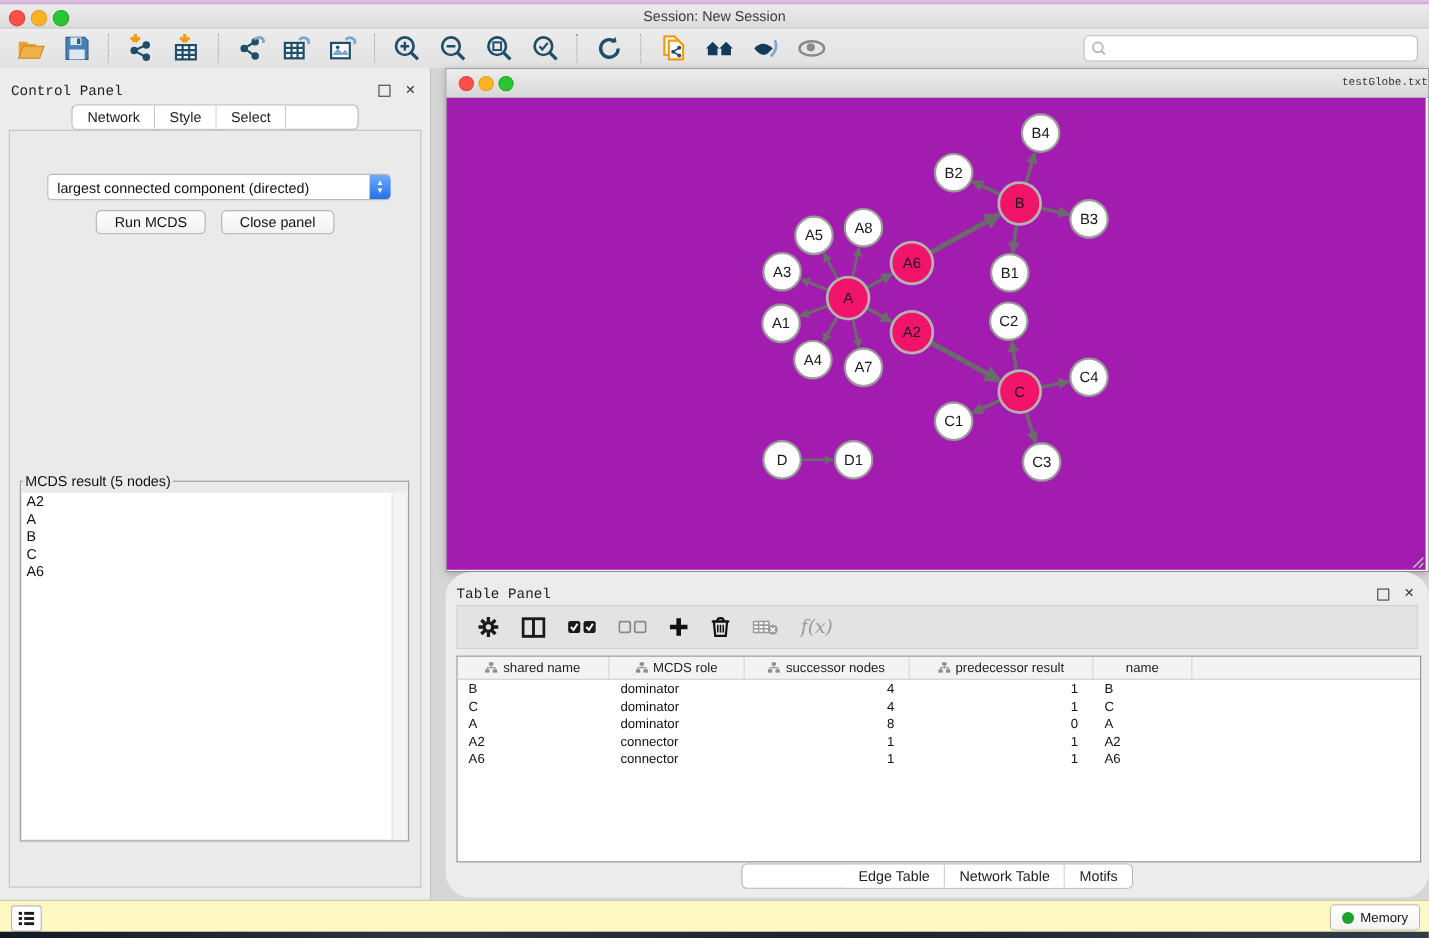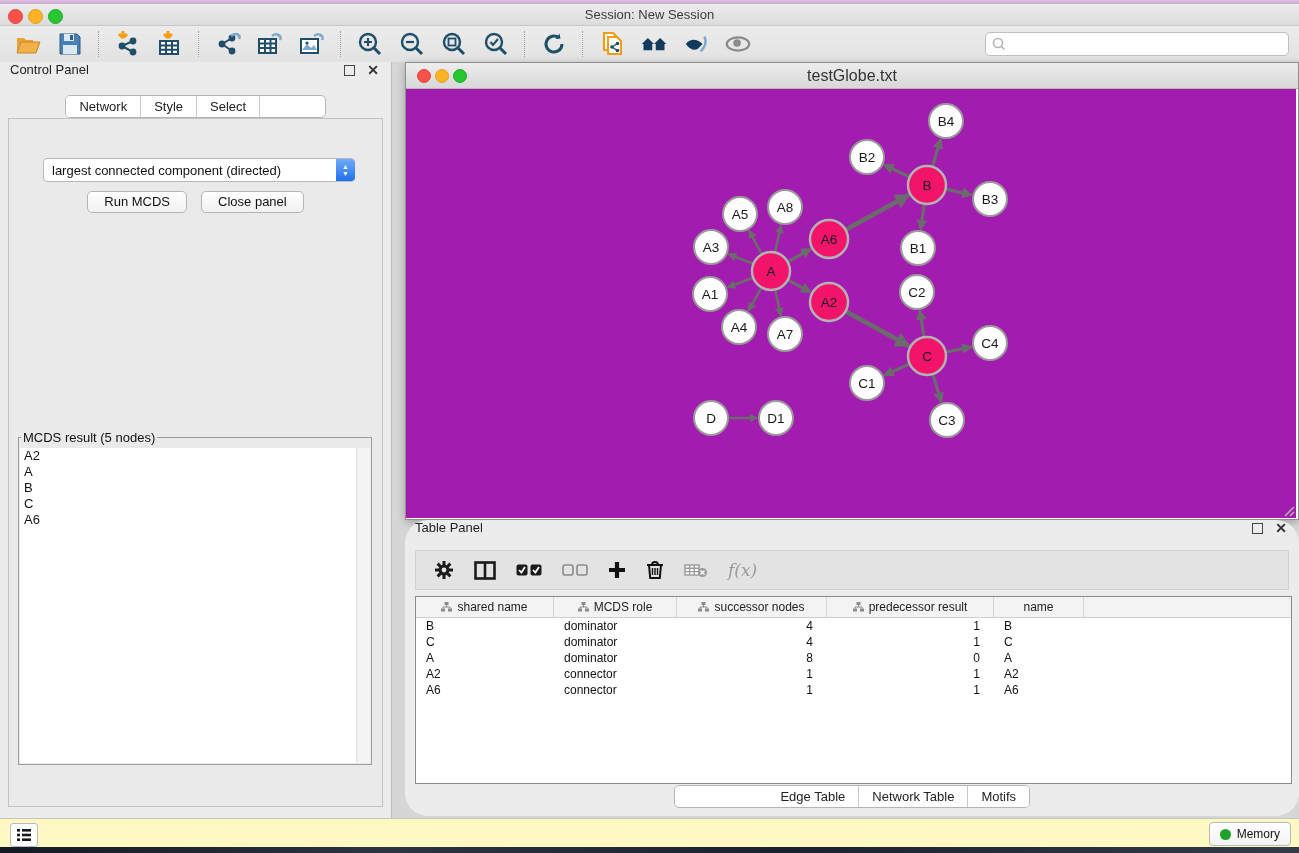--- a/index.html
+++ b/index.html
@@ -21,21 +21,21 @@
   .tb-icon{width:28px;height:28px;display:flex;align-items:center;justify-content:center;cursor:pointer;}
   .search-wrap{margin-left:auto;margin-right:10px;}
   .search-box{width:290px;height:22px;background:#fff;border:1px solid #bfbfbf;border-radius:5px;display:flex;align-items:center;padding:0 6px;}
   .search-box svg{opacity:.55;}
   .search-input{border:none;outline:none;flex:1;font-size:12px;background:transparent;margin-left:4px;}
 
   
   .main{position:absolute;left:0;top:62px;width:1299px;height:756px;background:#d6d6d6;}
 
   
-  .panel-head{height:28px;display:flex;align-items:flex-start;padding:0 10px;font-size:13px;color:#222;}
+  .panel-head{height:28px;display:flex;align-items:flex-end;padding:0 10px;font-size:13px;color:#222;font-family:Liberation Mono, monospace;}
   .panel-head .spacer{flex:1;}
   .ph-btn{width:16px;height:16px;display:flex;align-items:center;justify-content:center;font-size:12px;color:#333;margin-left:8px;cursor:pointer;}
   .float-square{width:9px;height:9px;border:1.5px solid #444;}
   .close-x{font-weight:bold;font-size:14px;line-height:14px;}
 
   
   .control-panel{position:absolute;left:0;top:0;width:391px;height:756px;background:#ececec;border-right:1px solid #bdbdbd;}
   .cp-tabs{display:flex;justify-content:center;margin-top:5px;}
   .seg{display:flex;border:1px solid #b5b5b5;border-radius:5px;overflow:hidden;background:#fff;height:21px;}
   .seg .tab{padding:0 13px;font-size:13px;line-height:21px;color:#222;border-right:1px solid #c9c9c9;cursor:pointer;background:#fff;white-space:nowrap;}
@@ -51,21 +51,21 @@
   .btn{height:22px;padding:0 16px;background:linear-gradient(#ffffff,#f1f1f1);border:1px solid #b5b5b5;border-radius:5px;font-size:13px;color:#111;line-height:20px;cursor:pointer;}
   .result-fieldset{position:absolute;left:9px;top:311px;width:352px;height:333px;border:1px solid #9c9c9c;margin:0;padding:0;background:#eaeaea;}
   .result-fieldset legend{font-size:13px;color:#111;margin-left:2px;padding:0 2px;}
   .result-list{position:absolute;left:1px;right:1px;top:3px;bottom:1px;background:#fff;overflow:hidden;}
   .result-scroll{position:absolute;right:0;top:0;bottom:0;width:13px;background:#f4f4f4;border-left:1px solid #e0e0e0;}
   .result-item{font-size:13px;color:#111;line-height:16px;padding-left:4px;}
 
   
   .network-window{position:absolute;left:405px;top:0;width:892px;height:456px;background:#fff;border:1px solid #8e8e8e;box-shadow:0 2px 8px rgba(0,0,0,.25);}
   .nw-titlebar{height:25px;background:linear-gradient(#ededed,#d8d8d8);border-bottom:1px solid #b5b5b5;position:relative;}
-  .nw-title{text-align:center;font-size:16px;color:#333;line-height:25px;}
+  .nw-title{text-align:right;font-size:10px;color:#333;line-height:25px;font-family:Liberation Mono, monospace;}
   .tl-s{position:absolute;top:6px;width:12px;height:12px;border-radius:50%;}
   .tl-s.red{left:11px;background:#fb5149;border:1px solid #e0443e;}
   .tl-s.yellow{left:29px;background:#fdb324;border:1px solid #dfa023;}
   .tl-s.green{left:47px;background:#28c732;border:1px solid #1fa82b;}
   .nw-canvas{position:relative;width:890px;height:429px;background:#a21caf;}
   .resize-grip{position:absolute;right:1px;bottom:1px;width:12px;height:12px;}
 
   
   .table-panel{position:absolute;left:405px;top:458px;width:894px;height:296px;background:#ececec;border-radius:23px;}
   .tp-toolbar{position:absolute;left:10px;top:30px;width:874px;height:40px;background:#e3e3e3;border:1px solid #d2d2d2;display:flex;align-items:center;gap:20px;padding-left:18px;box-sizing:border-box;}

